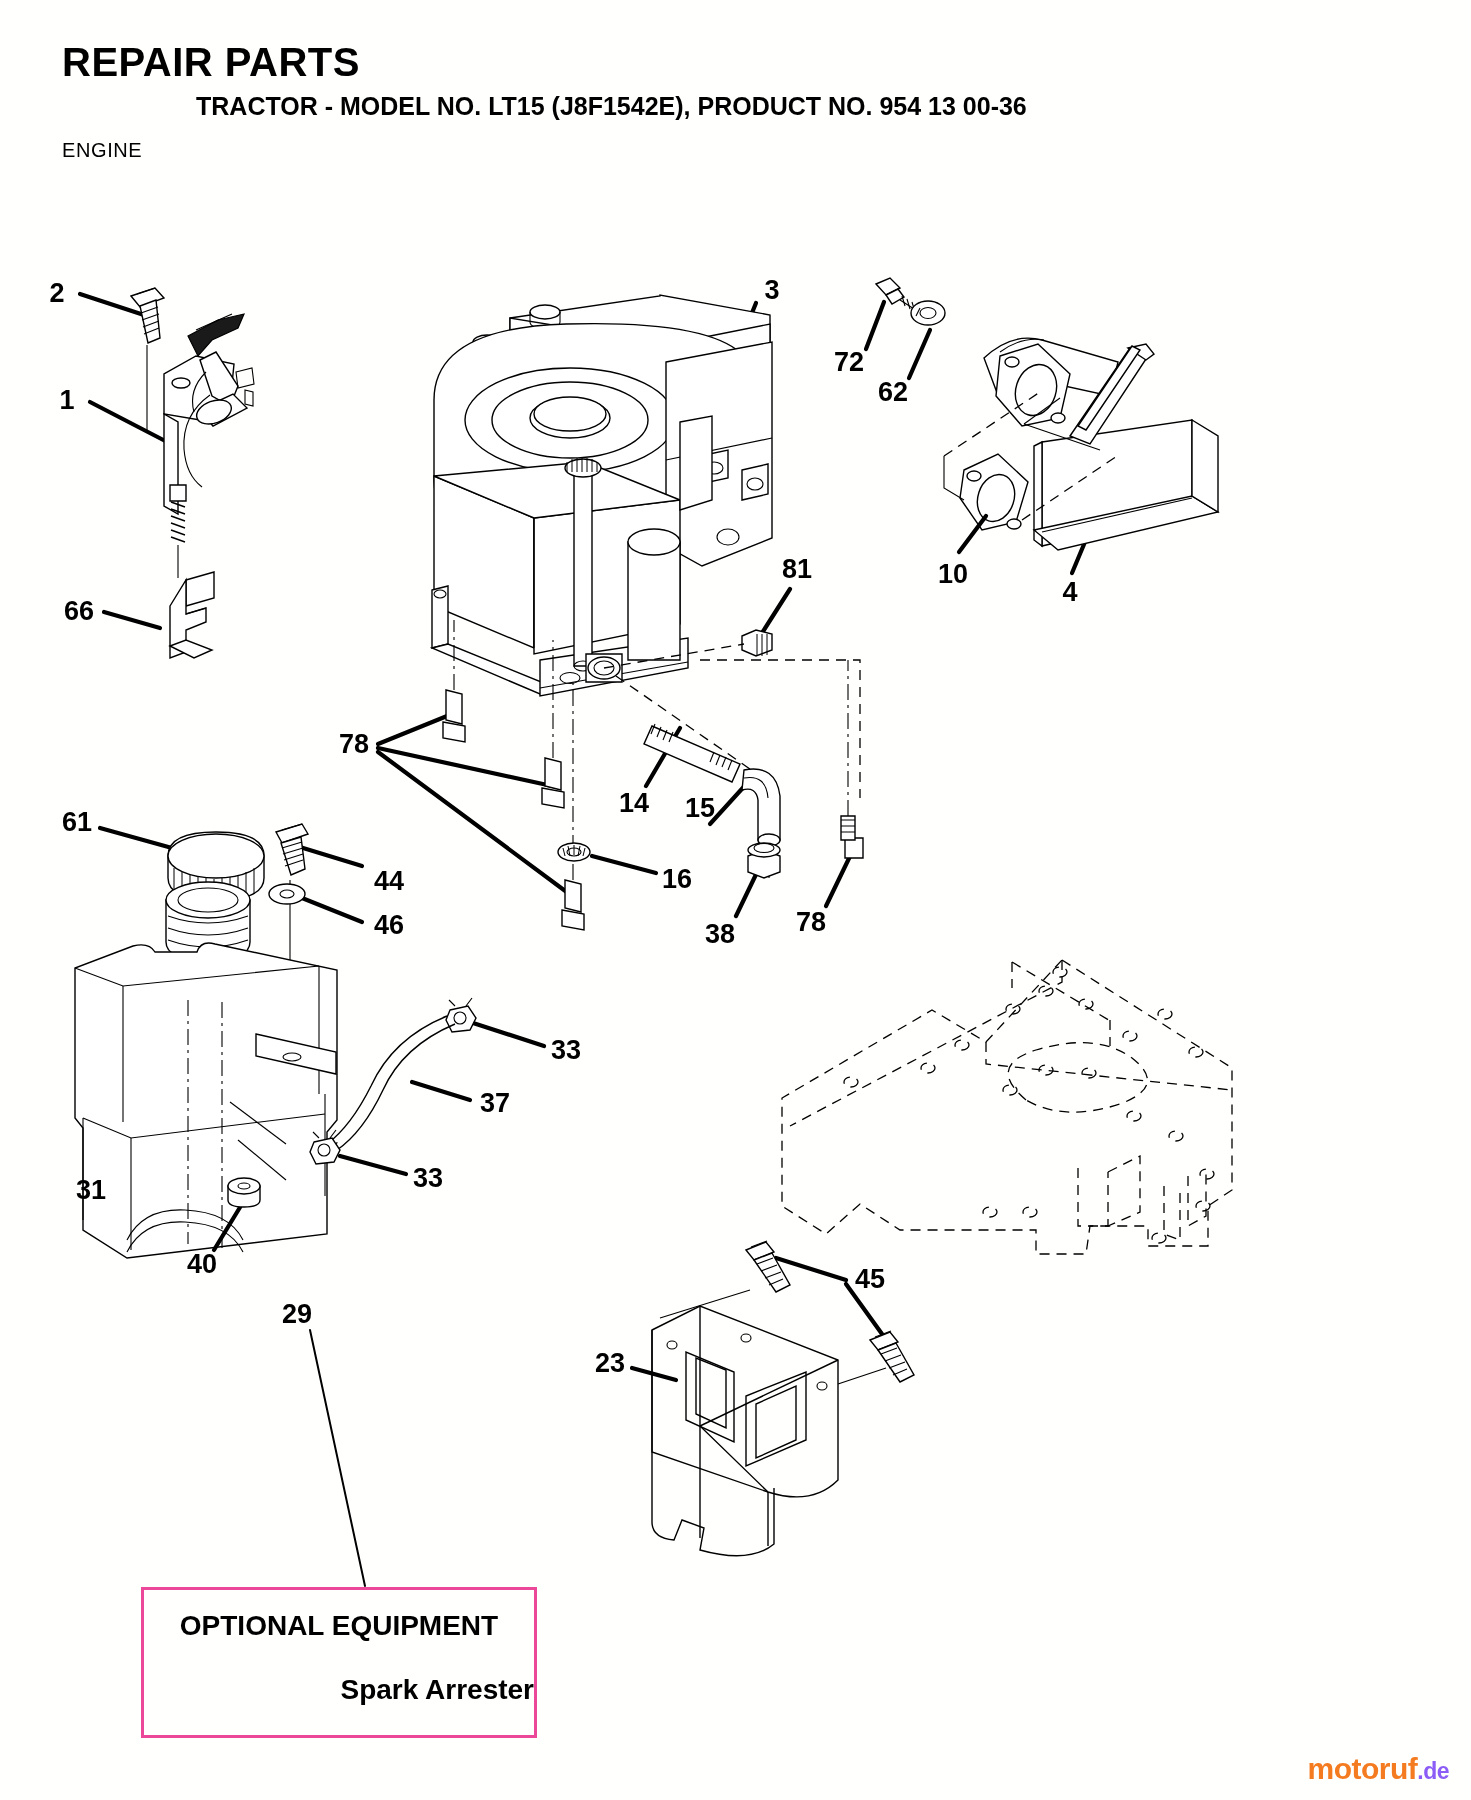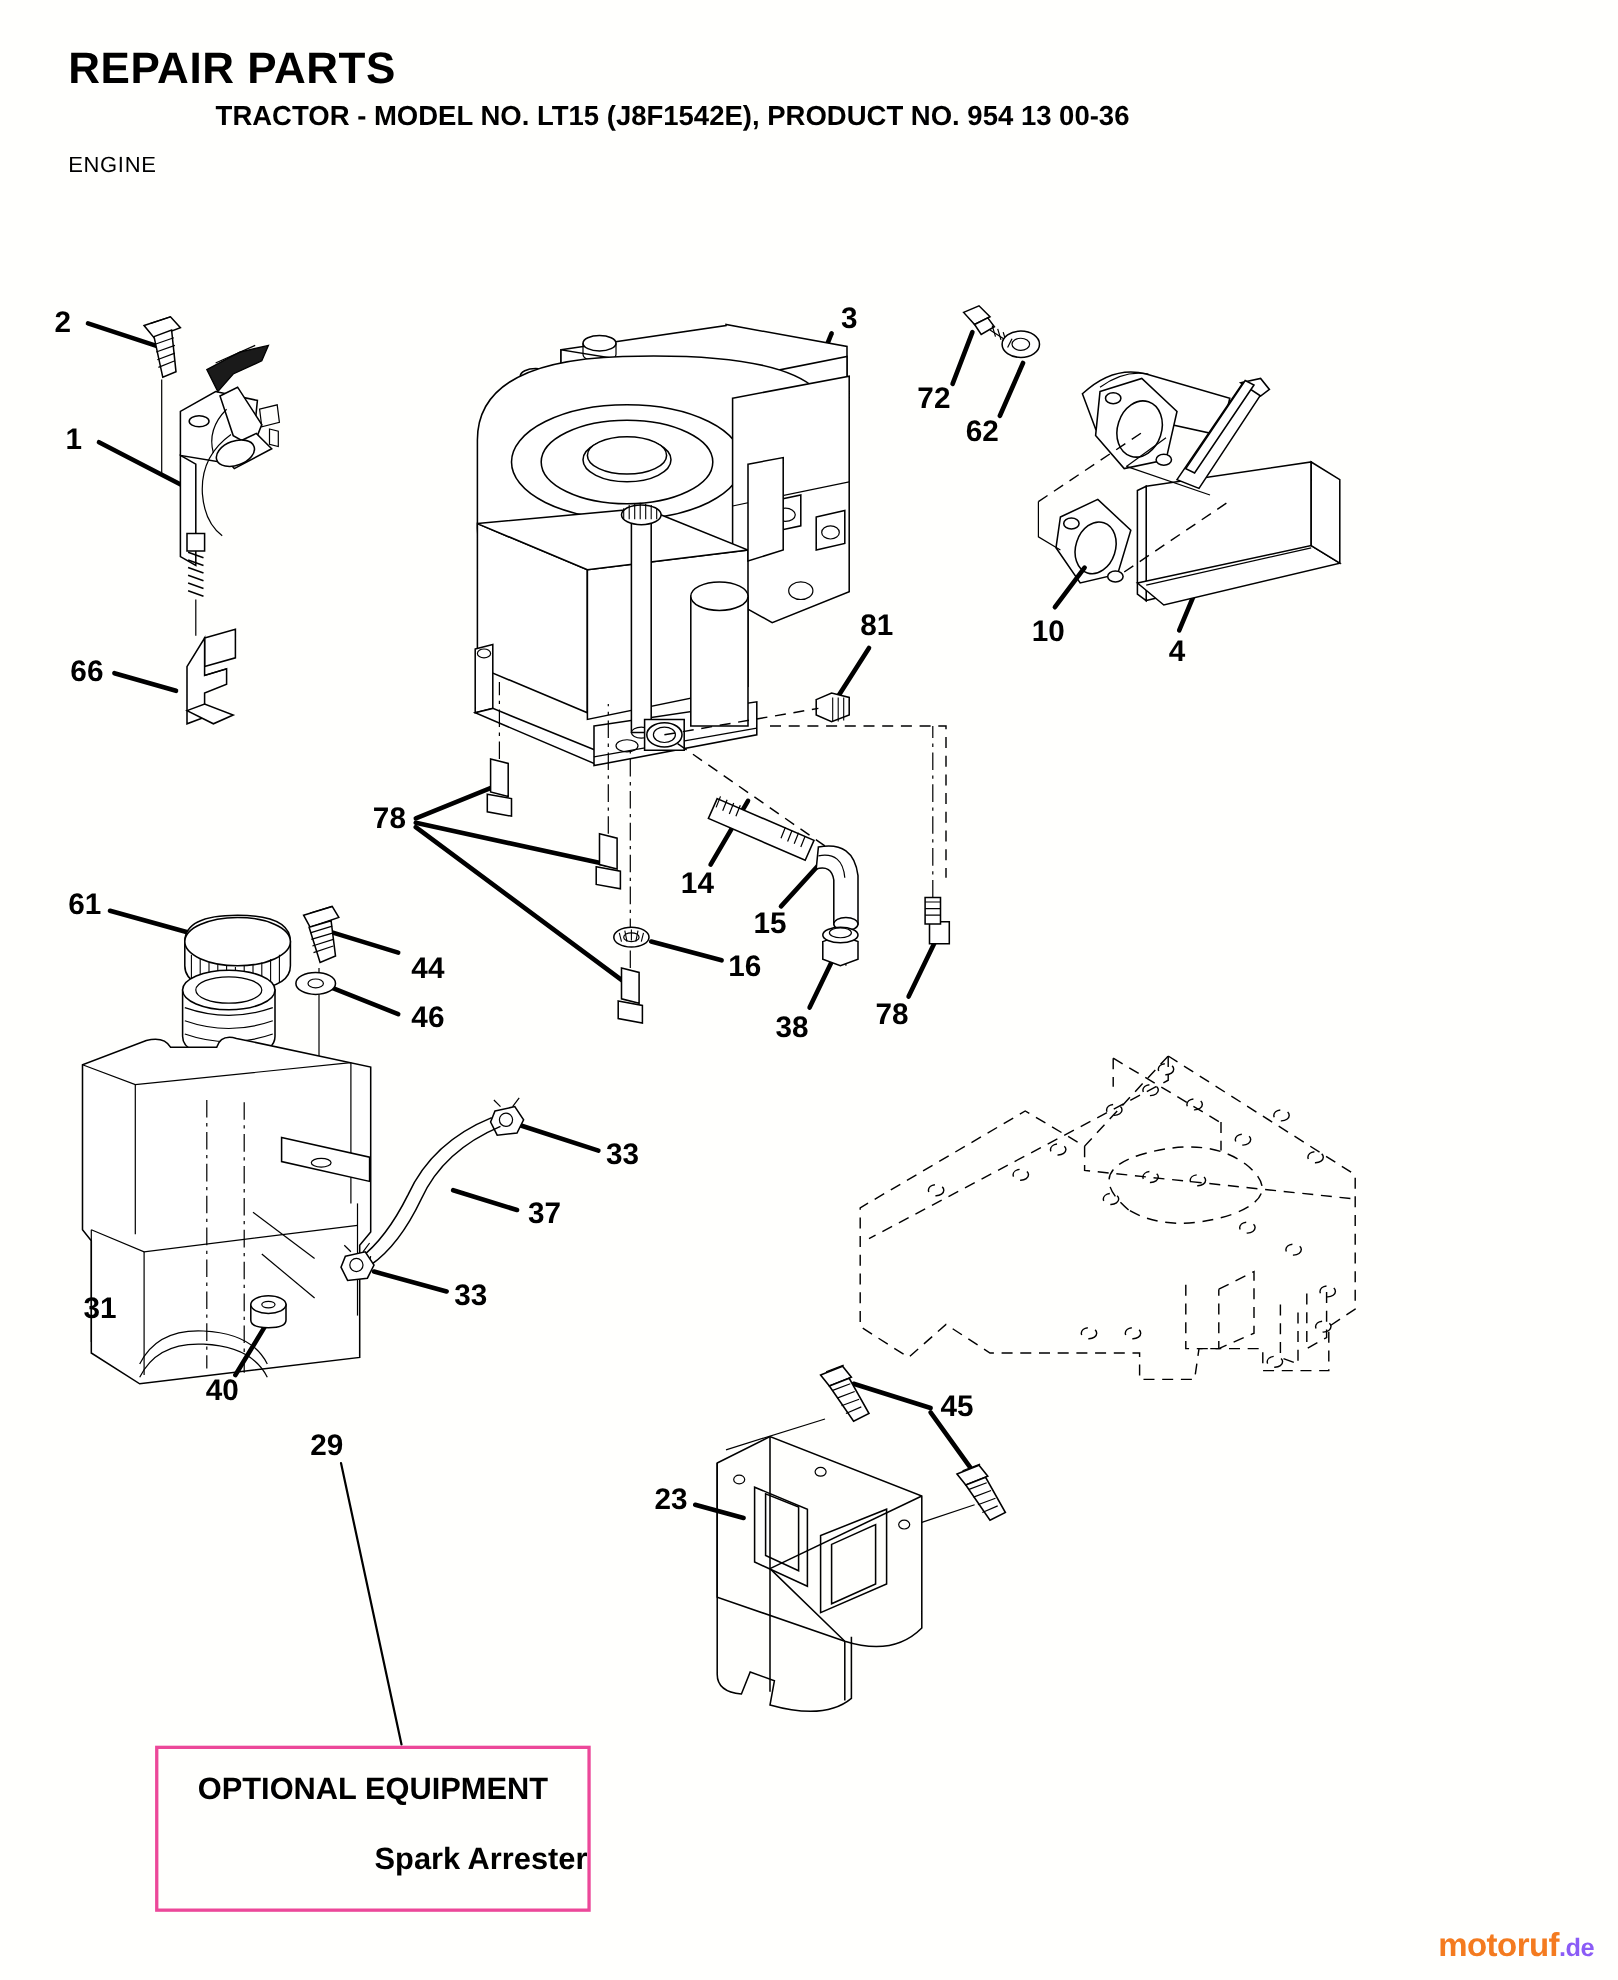--- a/index.html
+++ b/index.html
@@ -536,21 +536,21 @@
   <div class="callout" style="left:67px;  top:400px;">1</div>
   <div class="callout" style="left:79px;  top:611px;">66</div>
   <div class="callout" style="left:772px; top:290px;">3</div>
   <div class="callout" style="left:849px; top:362px;">72</div>
   <div class="callout" style="left:893px; top:392px;">62</div>
   <div class="callout" style="left:953px; top:574px;">10</div>
   <div class="callout" style="left:1070px;top:592px;">4</div>
   <div class="callout" style="left:797px; top:569px;">81</div>
   <div class="callout" style="left:354px; top:744px;">78</div>
   <div class="callout" style="left:634px; top:803px;">14</div>
-  <div class="callout" style="left:700px; top:840px;">15</div>
+  <div class="callout" style="left:700px; top:808px;">15</div>
   <div class="callout" style="left:677px; top:879px;">16</div>
   <div class="callout" style="left:720px; top:934px;">38</div>
   <div class="callout" style="left:811px; top:922px;">78</div>
   <div class="callout" style="left:77px;  top:822px;">61</div>
   <div class="callout" style="left:389px; top:881px;">44</div>
   <div class="callout" style="left:389px; top:925px;">46</div>
   <div class="callout" style="left:566px; top:1050px;">33</div>
   <div class="callout" style="left:495px; top:1103px;">37</div>
   <div class="callout" style="left:428px; top:1178px;">33</div>
   <div class="callout" style="left:91px;  top:1190px;">31</div>

